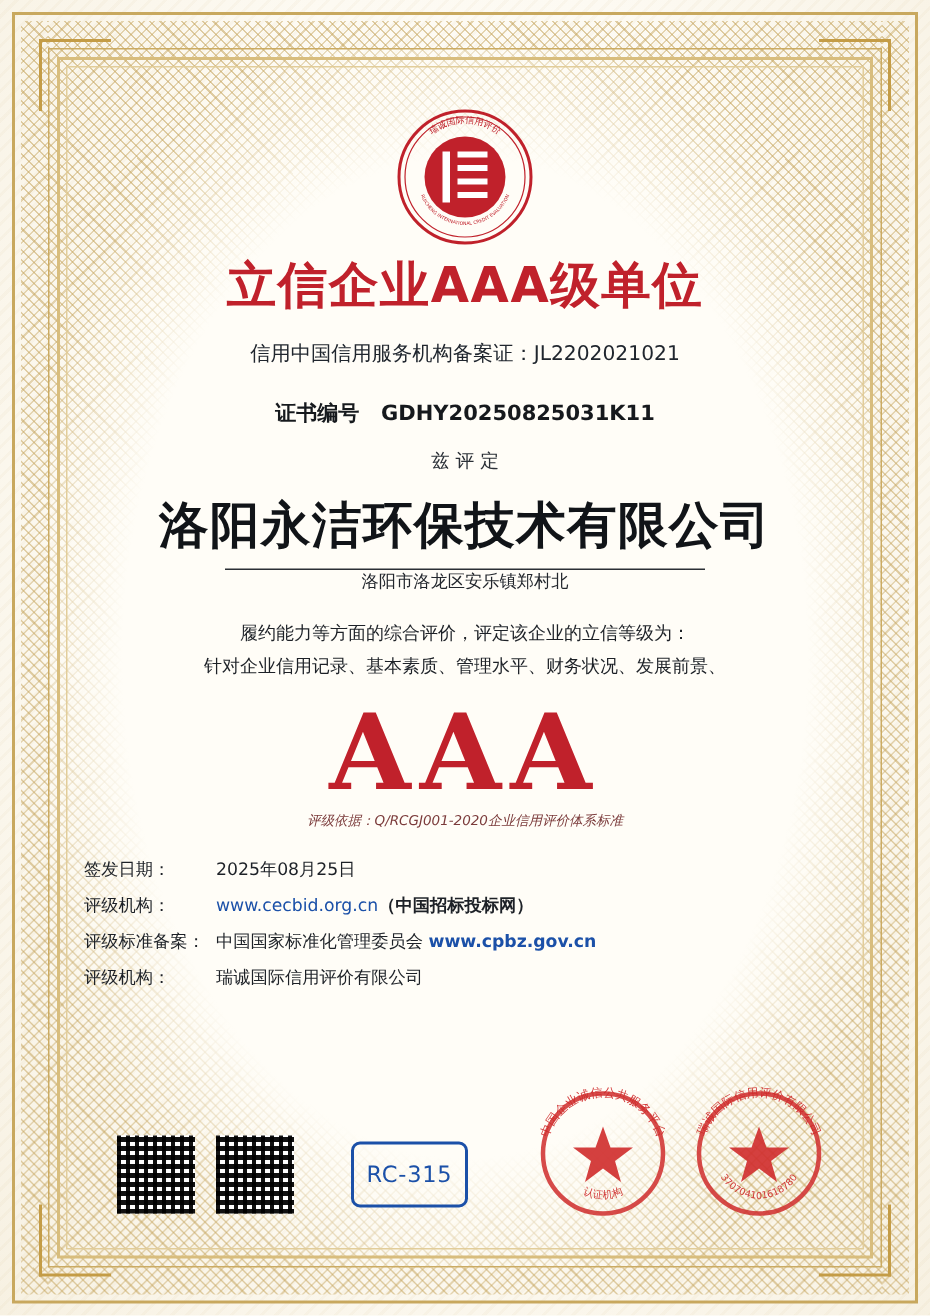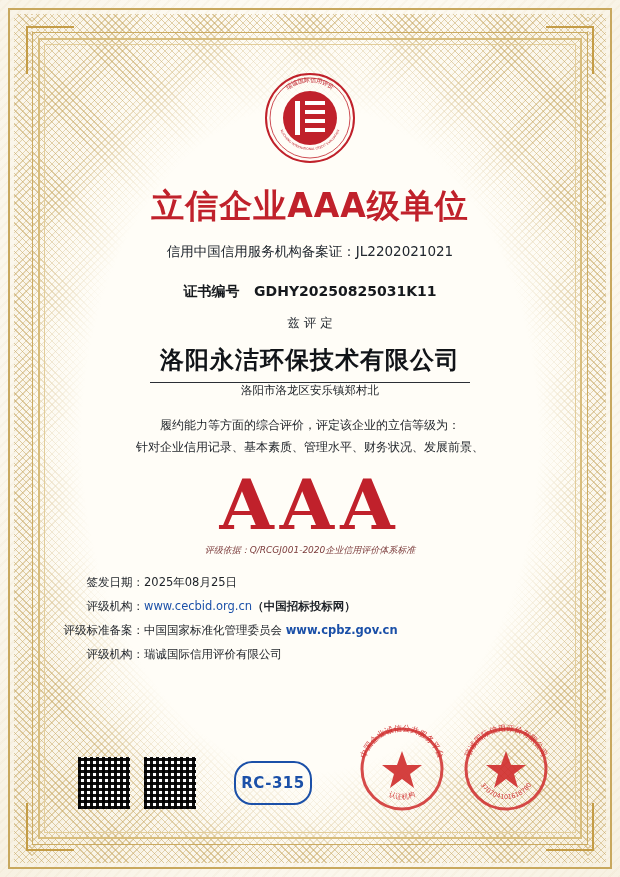--- a/index.html
+++ b/index.html
@@ -66,40 +66,40 @@
   }
 
   
   .emblem{
     position:relative;width:96px;height:96px;margin-top:18px;
   }
   .emblem svg{display:block}
 
   
   .main-title{
-    margin-top:18px;
+    margin-top:2px;
     font-size:33px;font-weight:bold;letter-spacing:1px;
     color:#c0212b;
     text-align:left;
     font-family:"DejaVu Sans","Liberation Sans",sans-serif;
   }
   .subtitle{
     margin-top:14px;
     font-size:13.5px;color:#20262e;text-align:center;
   }
   .cert-no{
     margin-top:22px;
     font-size:14px;color:#16191d;font-weight:bold;
   }
   .hereby{
     margin-top:14px;font-size:12.5px;color:#2a2f36;text-align:center;
   }
   .company{
     margin-top:12px;
-    font-size:24px;font-weight:bold;color:#111418;text-align:center;
+    font-size:33px;font-weight:bold;color:#111418;text-align:center;
     letter-spacing:1px;
   }
   .company-rule{
     width:320px;height:1px;background:#2b2f35;margin:6px auto 0;
   }
   .address{
     font-size:11.5px;color:#23272d;text-align:center;
   }
   .eval-text{
     margin-top:16px;width:420px;
@@ -113,21 +113,21 @@
   }
   .grade-basis{
     margin-top:2px;font-size:9px;color:#7b3b3b;text-align:center;font-style:italic;
   }
 
   
   .details{
     margin-top:18px;width:100%;
     font-size:11.5px;color:#1d2127;
   }
-  .row{display:flex;align-items:baseline;margin-bottom:9px;text-align:right;}
+  .row{display:flex;align-items:baseline;margin-bottom:9px;}
   .row .label{width:88px;flex:none;color:#1d2127;}
   .row .value{color:#1d2127;}
   .row .value.blue{color:#1b50a8;}
   .row .value.bold{font-weight:bold;}
   .row.indent{padding-left:88px;}
   .paren{color:#1d2127;font-weight:bold;}
 
   
   .footer{
     position:absolute;left:0;right:0;bottom:-6px;height:108px;
@@ -136,22 +136,22 @@
     position:absolute;
     background:
       repeating-linear-gradient(0deg,#111 0 3px,#fff 3px 6px),
       repeating-linear-gradient(90deg,#111 0 3px,#fff 3px 6px);
     background-blend-mode:multiply;
   }
   .qr.q1{left:22px;bottom:22px;width:52px;height:52px;}
   .qr.q2{left:88px;bottom:22px;width:52px;height:52px;}
   .rc-badge{
     position:absolute;left:178px;bottom:26px;
-    width:74px;height:40px;border:2px solid #1b50a8;border-radius:18px;
-    color:#1b50a8;font-size:15px;font-weight:bold;
+    width:74px;height:40px;border:2px solid #1b50a8;border-radius:6px;
+    color:#1b50a8;font-size:15px;font-weight:normal;
     display:flex;align-items:center;justify-content:center;
     letter-spacing:0.5px;
   }
   .seal{
     position:absolute;width:108px;height:108px;bottom:8px;
   }
   .seal.s1{left:292px;}
   .seal.s2{left:396px;}
   .seal svg{display:block}
 </style>

